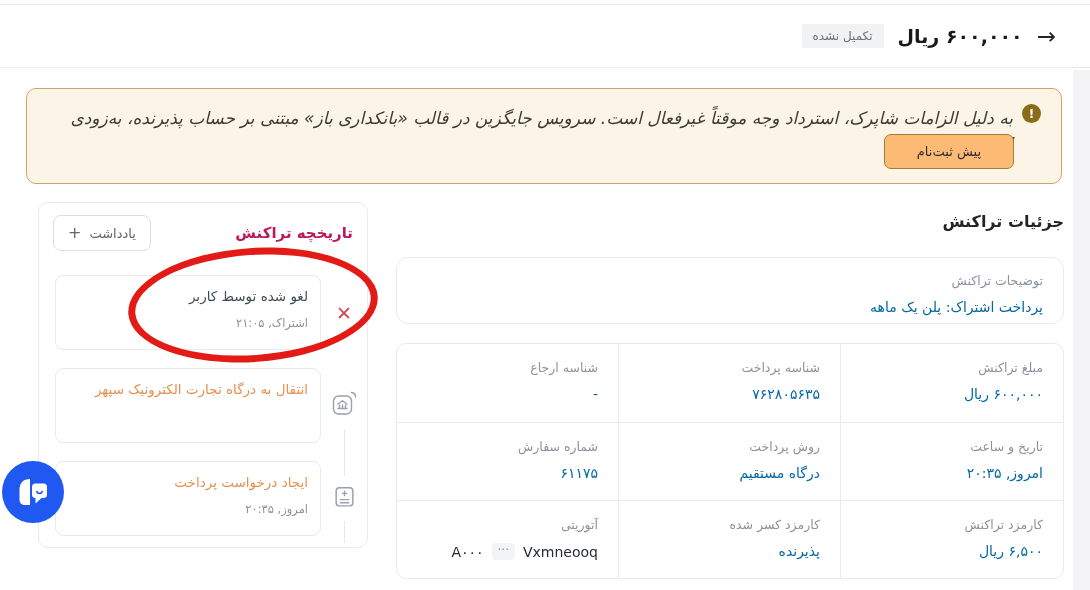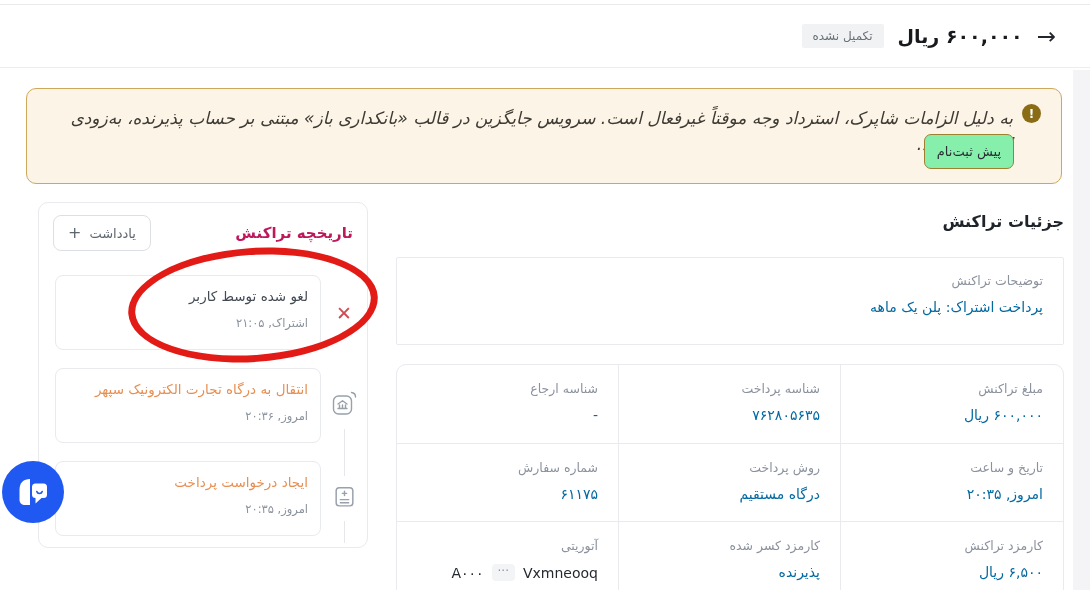--- a/index.html
+++ b/index.html
@@ -16,22 +16,22 @@
   .badge { background:#f1f2f4; color:#697077; font-size:12px; padding:5px 11px; border-radius:2px; }
 
   
   .banner { position:absolute; top:88px; right:28px; width:1036px; height:96px;
             background:#fcf4e6; border:1px solid #cda85a; border-radius:10px; padding:14px 20px; }
   .banner-row { display:flex; align-items:flex-start; gap:9px; }
   .alert-circle { width:19px; height:19px; min-width:19px; border-radius:50%; background:#8a6c16;
                   color:#fff; font-size:12px; font-weight:bold; display:flex; align-items:center;
                   justify-content:center; margin-top:1px; }
   .banner-msg { font-size:17px; color:#3e3b35; line-height:1.55; padding-top:2px;font-style:italic; }
-  .banner-cta { position:absolute; top:45px; left:auto; right:47px; background:#86efac;
-                border:1.5px solid #9f8030; border-radius:7px; padding:9px 12px; font-size:13px;
+  .banner-cta { position:absolute; top:45px; left:auto; right:47px; background:#fdba74;
+                border:1.5px solid #9f8030; border-radius:7px; padding:9px 32px; font-size:13px;
                 color:#2a2d33; cursor:pointer; font-family:inherit; }
 
   
   .hist-panel { position:absolute; top:202px; left:38px; width:330px; height:346px; background:#fff;
                 border:1px solid #e9eaee; border-radius:10px; }
   .hist-header { margin:12px 14px 0 14px; height:36px; display:flex; align-items:center; justify-content:space-between; }
   .hist-title { font-size:15px; font-weight:bold; color:#be185d; }
   .note-btn { display:flex; align-items:center; gap:8px; background:#fff; border:1px solid #dcdfe3;
               border-radius:8px; height:36px; padding:0 14px; color:#5e6670; font-size:13px;
               cursor:pointer; font-family:inherit; }
@@ -43,21 +43,21 @@
   .marker-x { color:#d24b52; font-size:19px; background:#fff; padding:2px 0; }
   .marker-box { background:#fff; padding:8px 0; color:#98a0ab; }
   .tl-card { flex:1; border:1px solid #e9eaee; border-radius:8px; background:#fff; padding:12px; min-height:75px; }
   .tl-title { font-size:13.5px; color:#434a54; }
   .tl-title.accent { color:#e78f52; }
   .tl-time { font-size:11.5px; color:#8a929d; margin-top:12px; }
 
   
   .details { position:absolute; top:212px; right:26px; width:668px; }
   .details-title { font-size:16px; font-weight:bold; color:#1f242b; margin-bottom:26px; }
-  .desc-card { border:1px solid #e9eaee; border-radius:2px; padding:15px 20px; height:88px; margin-bottom:19px; }
+  .desc-card { border:1px solid #e9eaee; border-radius:12px; padding:15px 20px; height:67px; margin-bottom:19px; }
   .field-label { font-size:12.5px; color:#8b929e; }
   .field-value { font-size:14px; color:#0369a1; margin-top:11px; }
   .details-grid { display:grid; grid-template-columns:1fr 1fr 1fr; border:1px solid #e9eaee; border-radius:10px; }
   .dcell { padding:16px 20px; min-height:78px; }
   .dcell:not(:nth-child(3n+1)) { border-inline-start:1px solid #e9eaee; }
   .dcell:nth-child(n+4) { border-top:1px solid #e9eaee; }
   .authority-wrap { display:flex; align-items:center; gap:8px; margin-top:11px; }
   .authority-part { font-size:14px; color:#252a31; direction:ltr; unicode-bidi:isolate; }
   .ellipsis-chip { background:#f3f4f6; border-radius:4px; padding:1px 6px 4px; color:#8a919e;
                    font-size:12px; line-height:1; cursor:pointer; }
@@ -116,21 +116,20 @@
           <span class="marker-box">
             <svg width="27" height="27" viewBox="0 0 27 27" fill="none" stroke="#98a0ab" stroke-width="1.4" stroke-linecap="round" stroke-linejoin="round">
               <rect x="2.5" y="6" width="18" height="18" rx="5"></rect>
               <path d="M7 18.5 h9 M8.5 15 v3.5 M11.5 15 v3.5 M14.5 15 v3.5 M7 14 l4.5-3.2 4.5 3.2"></path>
               <path d="M20.5 2.5 a4.5 4.5 0 0 1 4 4.5"></path>
             </svg>
           </span>
         </div>
         <div class="tl-card">
           <div class="tl-title accent">انتقال به درگاه تجارت الکترونیک سپهر</div>
-          <div class="tl-time">امروز, ۲۰:۳۶</div>
         </div>
       </div>
 
       <div class="tl-row">
         <div class="tl-marker">
           <span class="marker-box">
             <svg width="25" height="25" viewBox="0 0 24 24" fill="none" stroke="#98a0ab" stroke-width="1.4" stroke-linecap="round" stroke-linejoin="round">
               <rect x="4" y="3.5" width="16" height="17.5" rx="3"></rect>
               <path d="M12 7 v4 M10 9 h4 M8 15 h8 M8 18 h8"></path>
             </svg>

